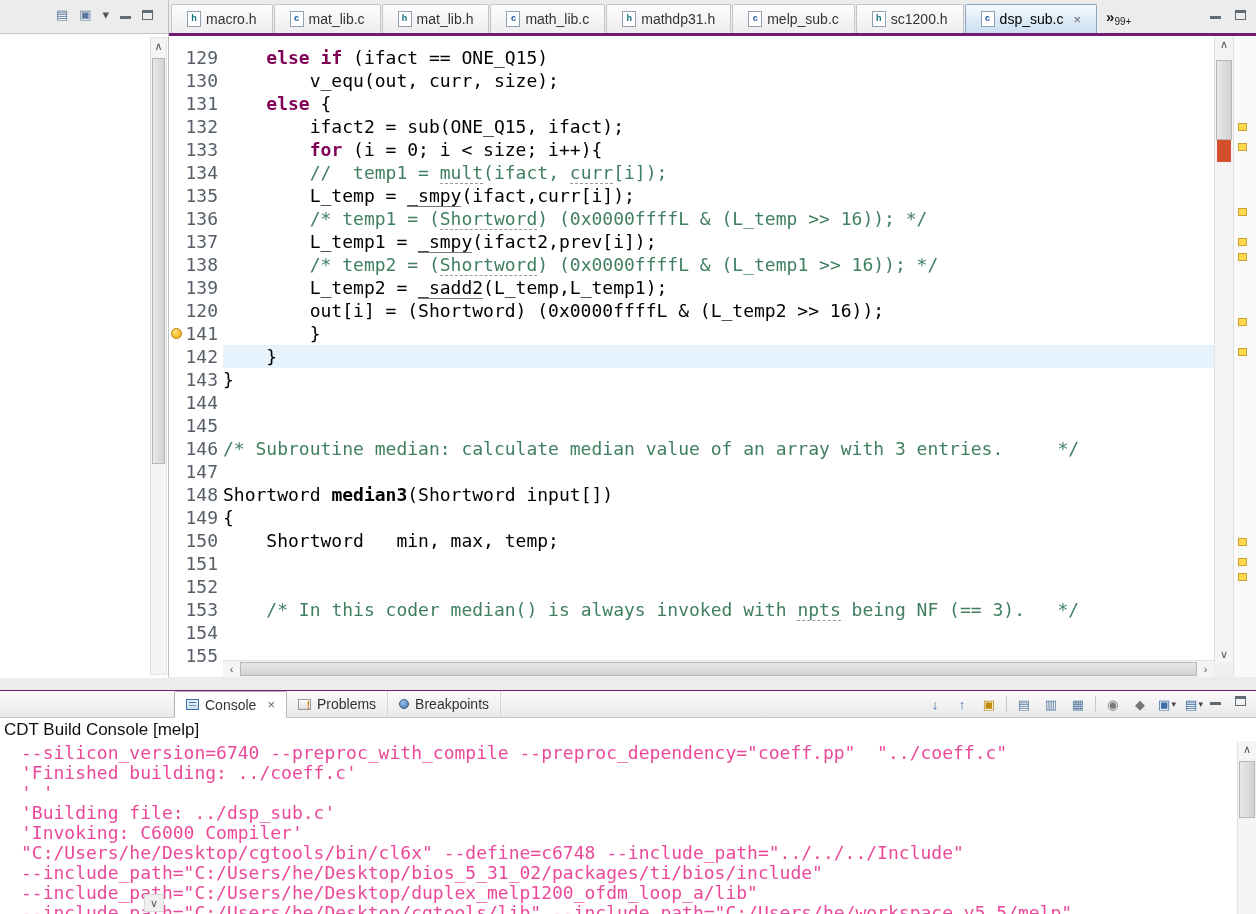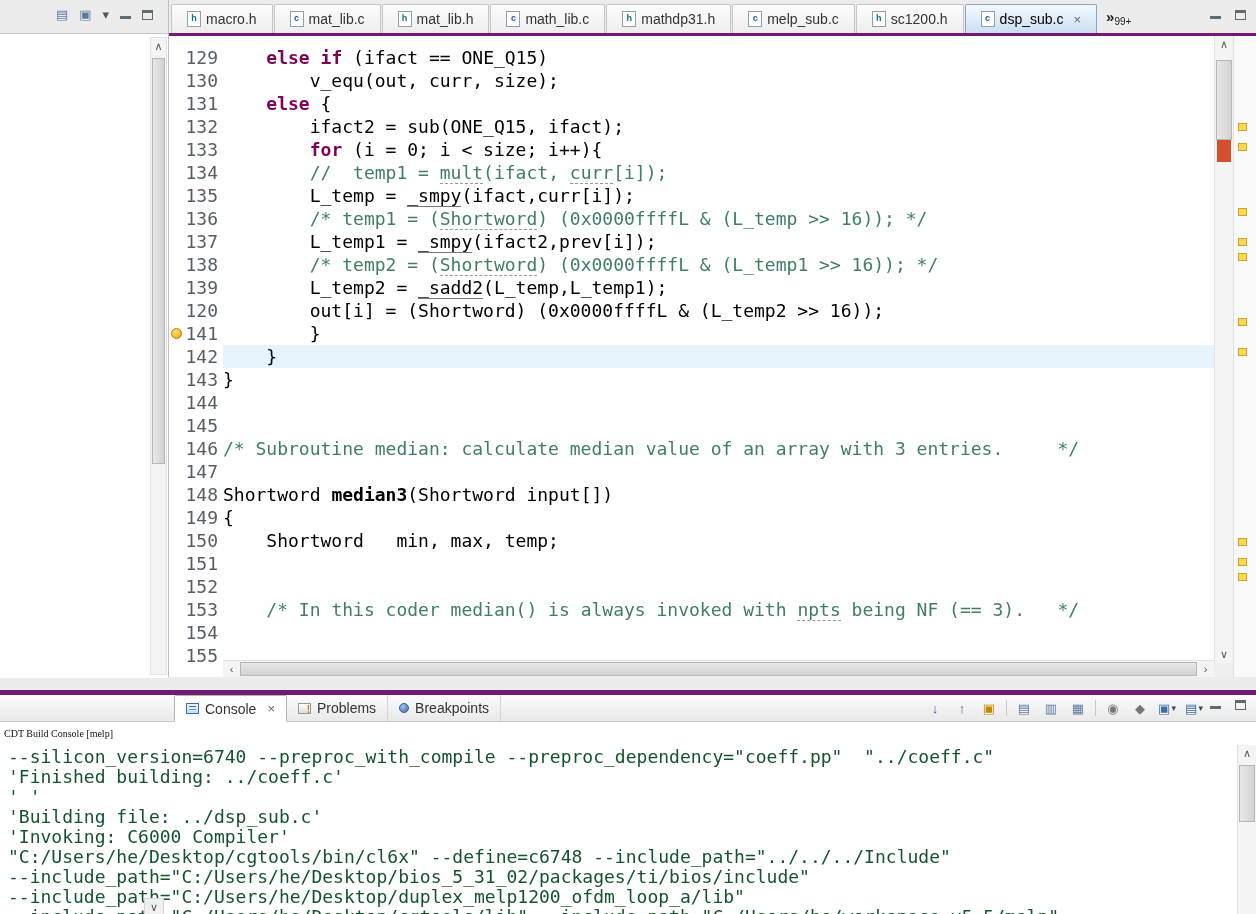--- a/index.html
+++ b/index.html
@@ -64,39 +64,39 @@
   .hsb-thumb{position:absolute;left:17px;right:17px;top:1px;bottom:1px;background:linear-gradient(#e8e8e8,#d2d2d2);border:1px solid #b6b6b6;box-sizing:border-box;}
   .vcol{width:19px;display:flex;flex-direction:column;}
   .vsb{position:relative;height:627px;background:#f4f4f4;border-left:1px solid #e2e2e2;box-sizing:border-box;}
   .vsb-thumb{position:absolute;left:1px;right:1px;top:24px;height:78px;background:linear-gradient(90deg,#e8e8e8,#d2d2d2);border:1px solid #b6b6b6;}
   .vsb-mark{position:absolute;left:2px;right:2px;top:104px;height:22px;background:var(--scrollbar-error-marker,#d4502c);}
   .corner{flex:1;background:#efefef;}
   .ovr{width:23px;position:relative;background:#fafafa;border-left:1px solid #e0e0e0;box-sizing:border-box;}
   .ovm{position:absolute;left:4px;width:7px;height:6px;background:var(--overview-marker,#ffd84d);border:1px solid #c9a433;box-sizing:content-box;}
 
   
-  .console{position:absolute;left:0;top:690px;width:1256px;bottom:0;background:#fff;border-top:5px solid #701a75;box-sizing:border-box;}
+  .console{position:absolute;left:0;top:690px;width:1256px;bottom:0;background:#fff;border-top:1px solid #701a75;box-sizing:border-box;}
   .ctabbar{position:absolute;left:0;right:0;top:0;height:27px;background:linear-gradient(#fbfbfb,#e9e9e9);border-bottom:1px solid #c9c9c9;box-sizing:border-box;}
   .ctabs{position:absolute;left:174px;top:0;height:27px;display:flex;}
   .ctab{display:flex;align-items:center;gap:6px;padding:0 11px;font-size:14px;color:#333;border-right:1px solid #d5d5d5;height:26px;white-space:nowrap;cursor:default;}
   .ctab.active{background:#fff;border:1px solid #b5b5b5;border-bottom:1px solid #fff;border-radius:2px 2px 0 0;height:27px;box-sizing:border-box;}
   .cicon{display:inline-block;}
   .ico-console{width:13px;height:11px;border:1px solid #3a6ea5;background:linear-gradient(#eaf2fb,#c9ddf2);position:relative;box-sizing:border-box;}
   .ico-console::after{content:"";position:absolute;left:2px;right:2px;top:2px;border-top:1px solid #3a6ea5;box-shadow:0 3px 0 #6f97bd;}
   .ico-problems{width:13px;height:11px;border:1px solid #999;background:linear-gradient(#fff,#ddd);position:relative;box-sizing:border-box;}
   .ico-problems::after{content:"!";position:absolute;right:0px;bottom:-2px;color:#d97b00;font-weight:bold;font-size:10px;line-height:10px;}
   .ico-breakpoints{width:10px;height:10px;border-radius:50%;background:radial-gradient(circle at 35% 30%,#9ec2e8,#3c6ea8);border:1px solid #2d5a8c;box-sizing:border-box;}
   .ctools{position:absolute;right:52px;top:3px;display:flex;gap:7px;align-items:center;}
   .tool{width:20px;height:20px;display:flex;align-items:center;justify-content:center;font-size:13px;cursor:default;}
   .tool .dd{font-size:9px;color:#444;margin-left:1px;}
   .vsep{width:1px;height:16px;background:#c8c8c8;}
   .cwin{top:5px;right:10px;}
-  .ctitle{position:absolute;left:0;right:0;top:27px;height:23px;background:#fff;font-size:10px;color:#111;line-height:23px;padding-left:4px;font-family:Liberation Serif, serif;}
-  .cout{position:absolute;left:0;right:19px;top:50px;bottom:0;overflow:hidden;padding:2px 0 0 8px;
-        font-family:"DejaVu Sans Mono",monospace;font-size:18px;color:#14532d;}
+  .ctitle{position:absolute;left:0;right:0;top:27px;height:23px;background:#fff;font-size:17px;color:#111;line-height:23px;padding-left:4px;}
+  .cout{position:absolute;left:0;right:19px;top:50px;bottom:0;overflow:hidden;padding:2px 0 0 21px;
+        font-family:"DejaVu Sans Mono",monospace;font-size:18px;color:#ec4899;}
   .cline{height:20px;line-height:20px;white-space:pre;}
   .cvsb{position:absolute;right:0;top:50px;bottom:0;width:19px;background:#f4f4f4;border-left:1px solid #e2e2e2;box-sizing:border-box;}
   .cvsb-thumb{position:absolute;left:1px;right:1px;top:20px;height:55px;background:linear-gradient(90deg,#e8e8e8,#d2d2d2);border:1px solid #b6b6b6;}
   .stray{position:absolute;left:144px;top:203px;width:20px;height:18px;background:#f0f0f0;border:1px solid #d8d8d8;
          display:flex;align-items:center;justify-content:center;color:#555;font-size:11px;box-sizing:border-box;}
 </style>
 </head>
 <body>
 
 <div class="window">

